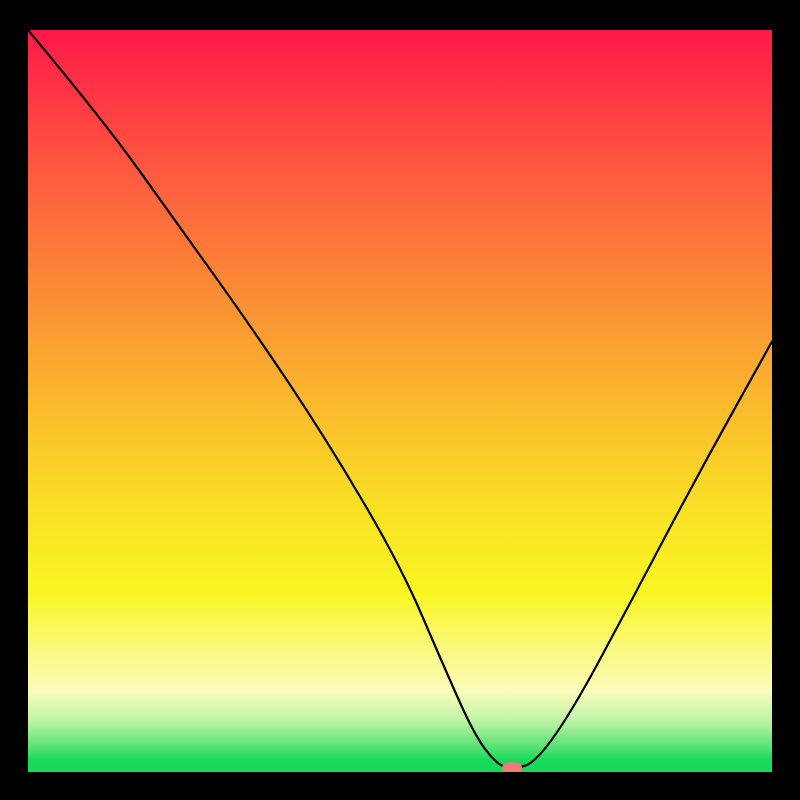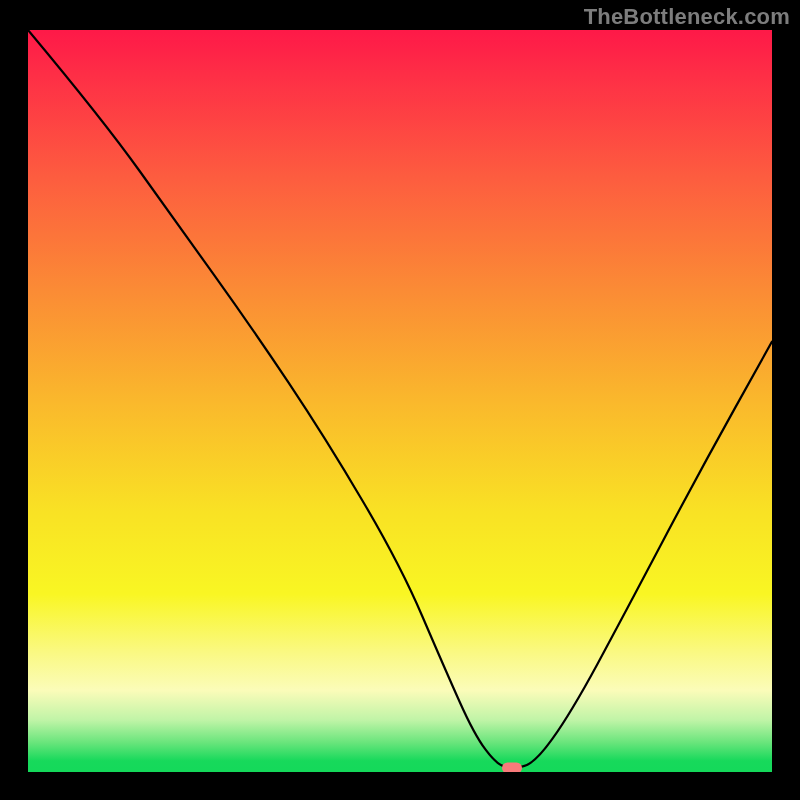--- a/index.html
+++ b/index.html
@@ -67,21 +67,20 @@
     height: 11px;
     border-radius: 6px;
     background: #f77a7a;
     transform: translate(-50%, -50%);
   }
 </style>
 </head>
 <body>
 
 <div class="frame">
-  <div class="watermark">TheBottleneck.com</div>
 
   <div class="plot-area">
     <div class="gradient"></div>
     <svg class="curve-svg" viewBox="0 0 744 742" preserveAspectRatio="none">
       <path fill="none" stroke="#000" stroke-width="2.2" stroke-linecap="round" d="M 0.0 0.0 Q 74.4 89.0 111.6 141.0 Q 148.8 192.9 186.0 244.9 Q 223.2 296.8 260.4 352.4 Q 297.6 408.1 334.8 471.2 Q 372.0 534.2 394.3 586.2 Q 416.6 638.1 431.5 671.5 Q 446.4 704.9 457.6 719.7 Q 468.7 734.6 476.2 736.4 Q 483.6 738.3 494.8 736.4 Q 505.9 734.6 524.5 708.6 Q 543.1 682.6 569.2 634.4 Q 595.2 586.2 632.4 515.7 Q 669.6 445.2 706.8 378.4 T 744.0 311.6"></path>
     </svg>
     <div class="marker" style="left: 483.6px; top: 738.29px; background: rgb(247, 122, 122);"></div>
   </div>
 </div>
 

